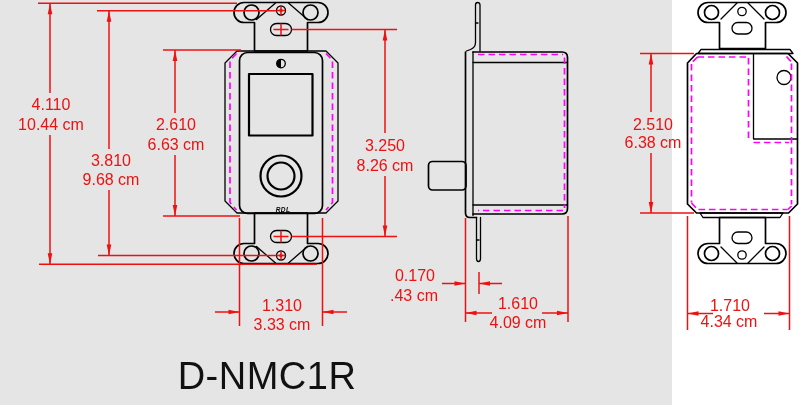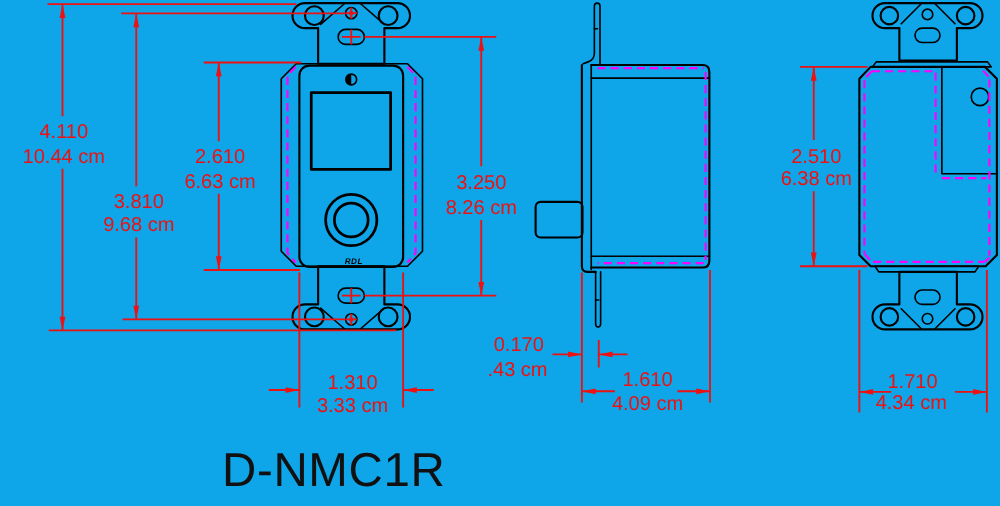--- a/index.html
+++ b/index.html
@@ -1,17 +1,17 @@
 <!DOCTYPE html>
 <html><head>
 <meta charset="utf-8">
 <style>
   html,body{margin:0;padding:0;background:#fff;}
   body{width:800px;height:405px;overflow:hidden;font-family:"Liberation Sans","DejaVu Sans",sans-serif;}
-  #stage{position:relative;width:800px;height:405px;background:#0ea5e9;text-decoration:underline;}
+  #stage{position:relative;width:672px;height:405px;background:#e5e5e5;text-decoration:underline;}
   svg{position:absolute;left:0;top:0;}
   .oln{fill:none;stroke:#000;stroke-width:1.7;stroke-linejoin:round;stroke-linecap:round;}
   .thin{fill:none;stroke:#000;stroke-width:1.3;stroke-linejoin:round;stroke-linecap:round;}
   .thick{fill:none;stroke:#000;stroke-width:2.2;stroke-linejoin:round;}
   .hid{fill:none;stroke:#ff00ff;stroke-width:1.7;stroke-dasharray:6.5 4;stroke-linecap:butt;}
   .red{fill:none;stroke:#ee1111;stroke-width:1.5;stroke-linecap:butt;}
   .redf{fill:#ee1111;stroke:none;}
   .dtxt{font-size:16px;fill:#ee1111;text-anchor:middle;}
   .brandtxt{font-size:6.5px;font-style:italic;font-weight:bold;fill:#000;text-anchor:middle;letter-spacing:.4px;}
   .titletxt{font-size:38px;fill:#111;text-anchor:middle;letter-spacing:.5px;}

